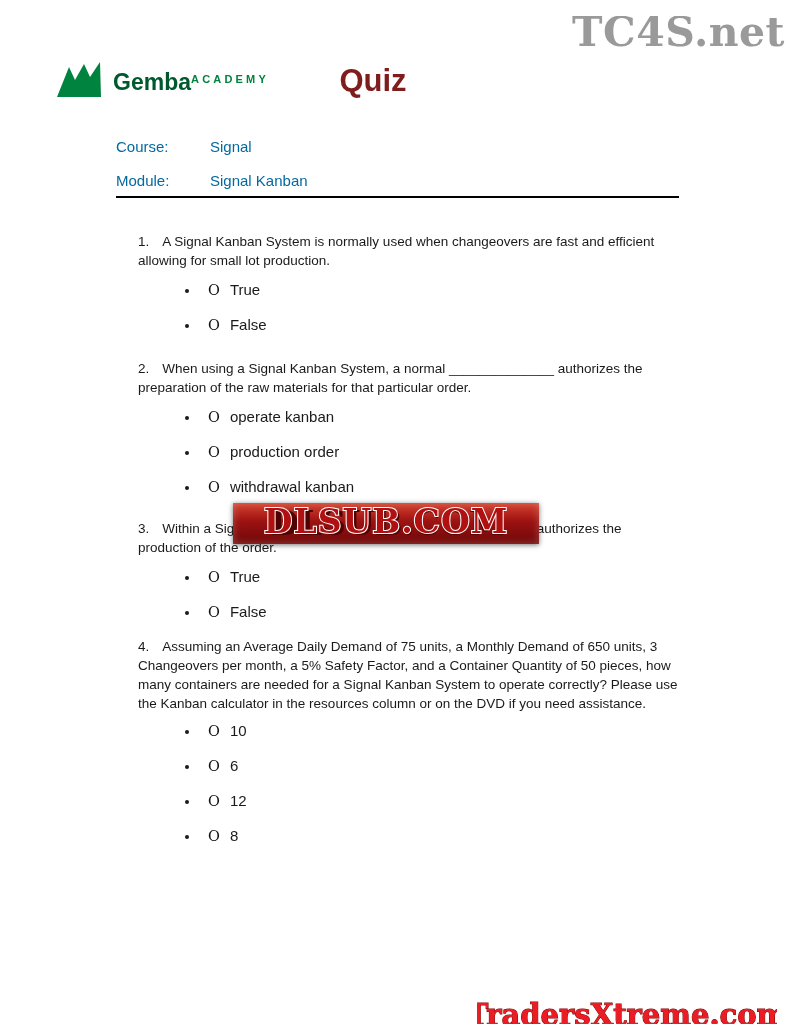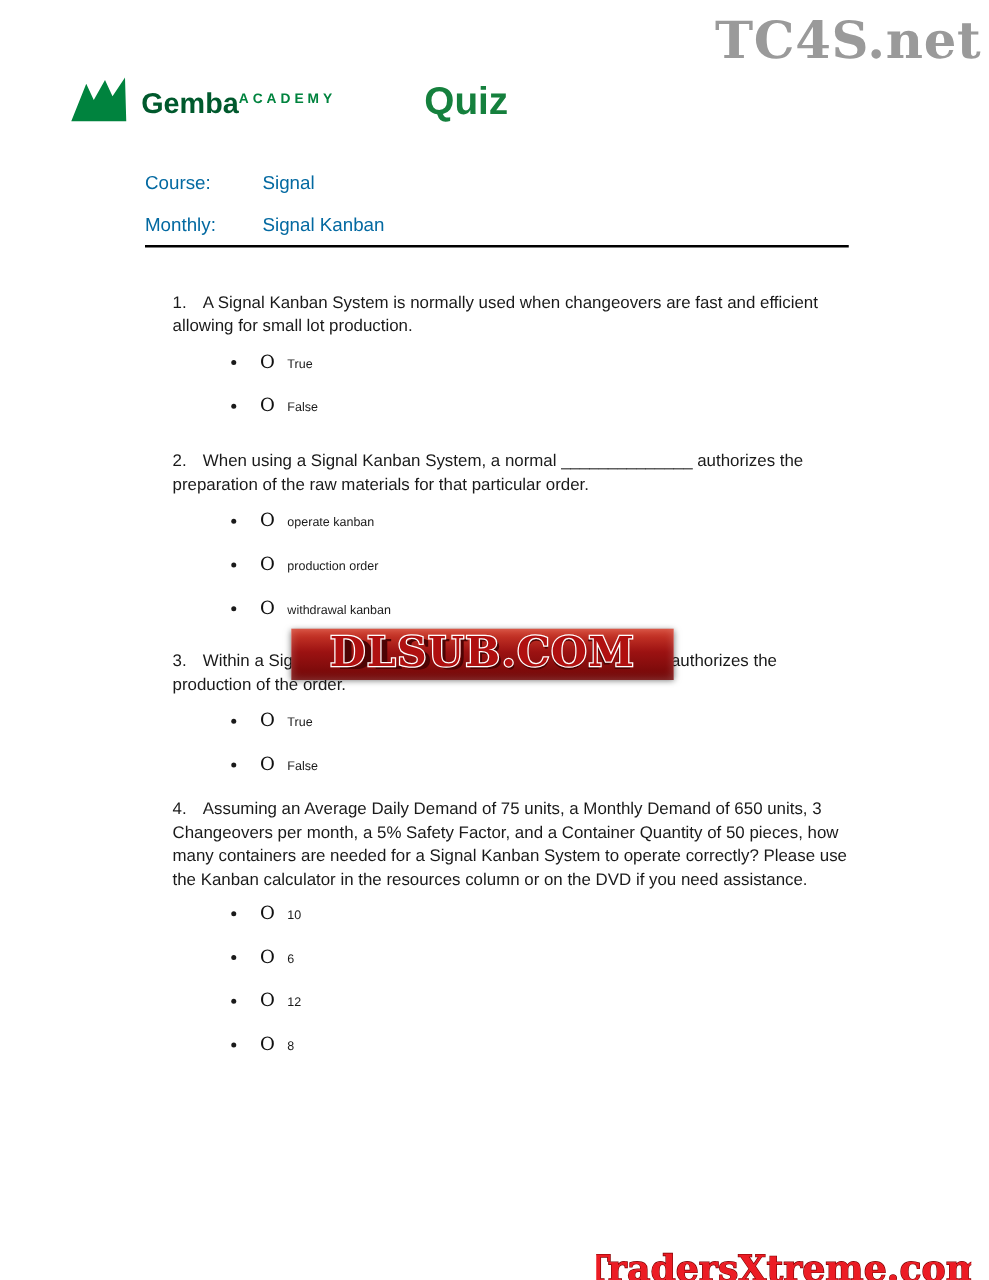--- a/index.html
+++ b/index.html
@@ -53,21 +53,21 @@
   }
 
   .page-title {
     position: absolute;
     left: 0;
     top: 47px;
     width: 746px;
     text-align: center;
     font-size: 31px;
     font-weight: bold;
-    color: #15803d;
+    color: #7f1d1d;
   }
 
   
   .meta {
     position: absolute;
     left: 116px;
     top: 122px;
     display: grid;
     grid-template-columns: 94px auto;
     row-gap: 17px;
@@ -105,21 +105,21 @@
     margin-bottom: 15px;
     padding-left: 8px;
     cursor: pointer;
   }
   .radio {
     font-family: "DejaVu Serif", serif;
     font-size: 14.5px;
     margin-right: 10px;
     color: #111111;
   }
-  .opt-label { font-size: 10px; text-align: center; }
+  .opt-label { font-size: 15px; text-align: center; }
 
   .question.q2 { margin-top: 24px; }
   .question.q3 { margin-top: 22px; }
   .question.q4 { margin-top: 14px; }
   .question.q4 ul.options { margin-top: 8px; }
 
   
   .wm-banner {
     position: absolute;
     left: 233px;
@@ -160,21 +160,21 @@
       <span class="logo-brand">Gemba</span>
       <span class="logo-sub">ACADEMY</span>
     </span>
   </div>
 
   <div class="page-title">Quiz</div>
 
   <div class="meta">
     <span>Course:</span>
     <span>Signal</span>
-    <span>Monthly:</span>
+    <span>Module:</span>
     <span>Signal Kanban</span>
   </div>
 
   <div class="rule"></div>
 
   <div class="questions">
 
     <div class="question q1">
       <div class="question-text-row">
         <span class="q-num">1.</span><span>A Signal Kanban System is normally used when changeovers are fast and efficient allowing for small lot production.</span>

